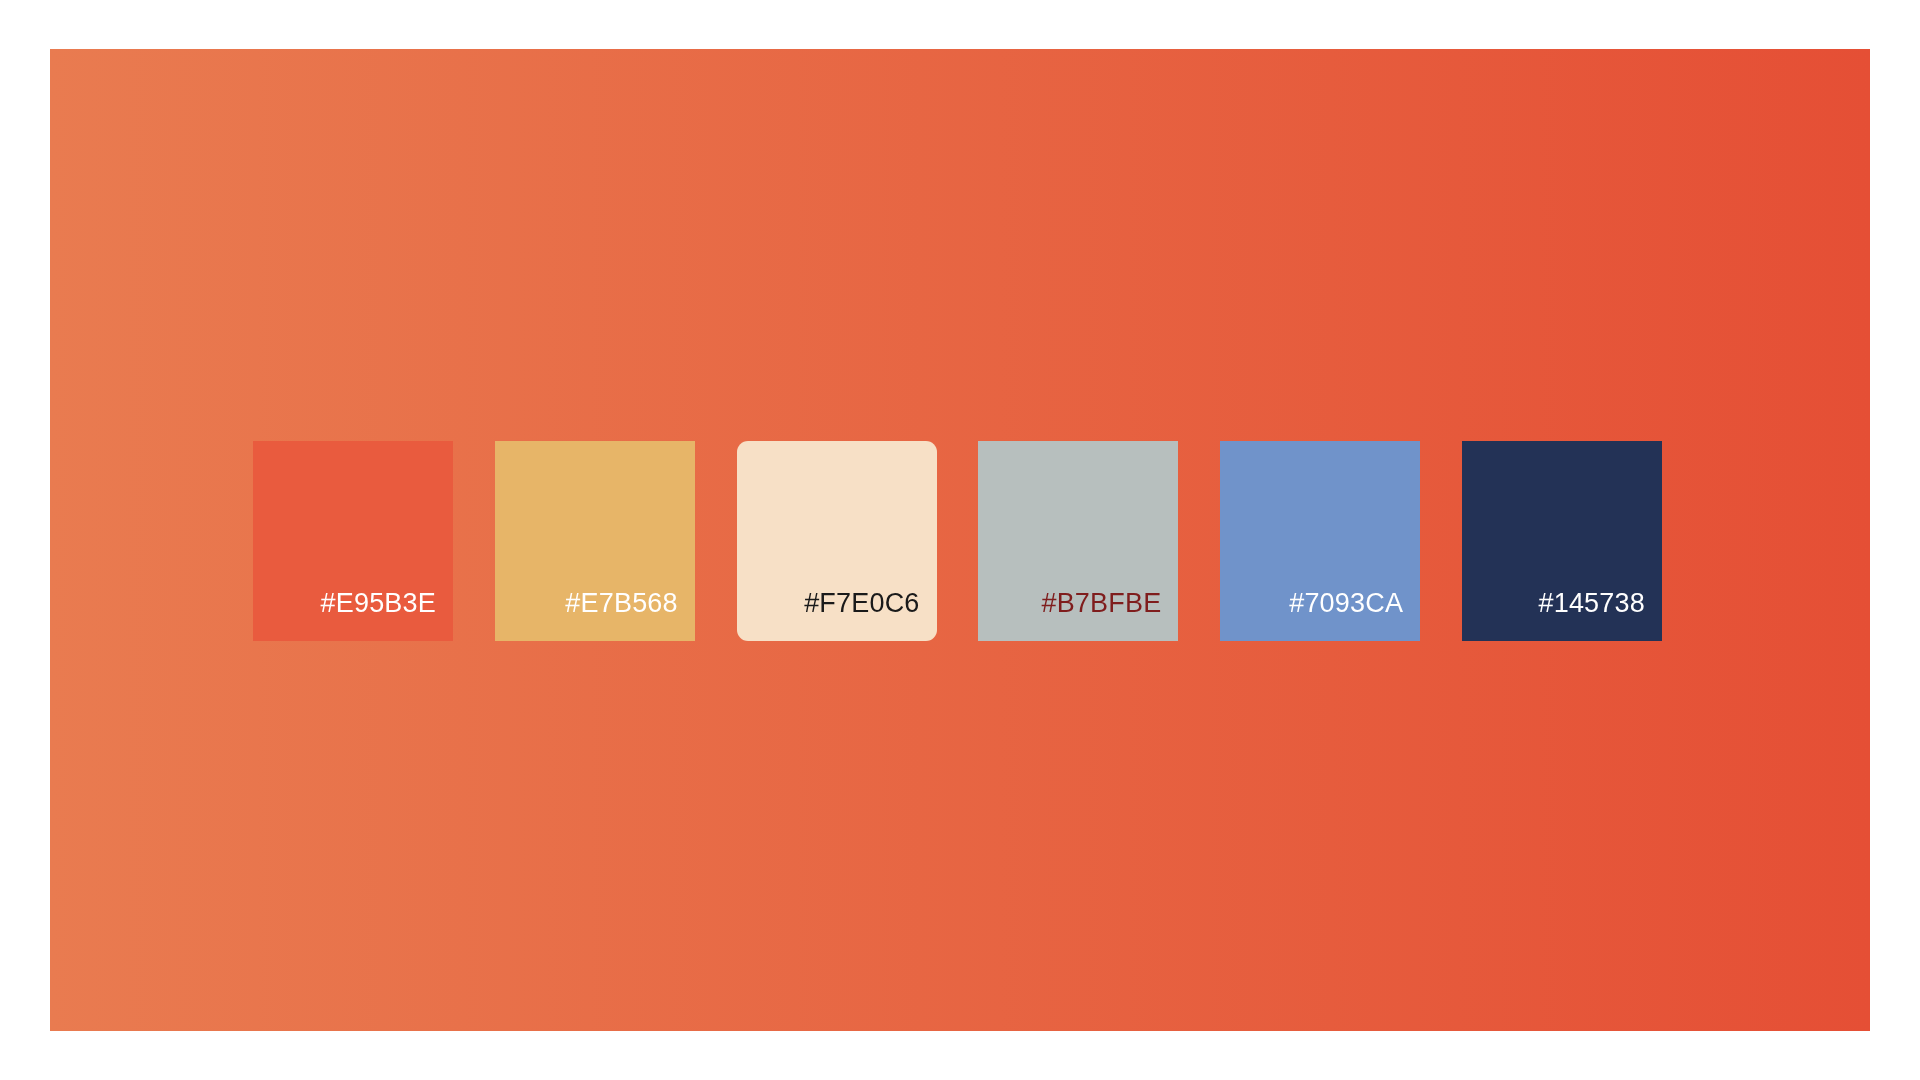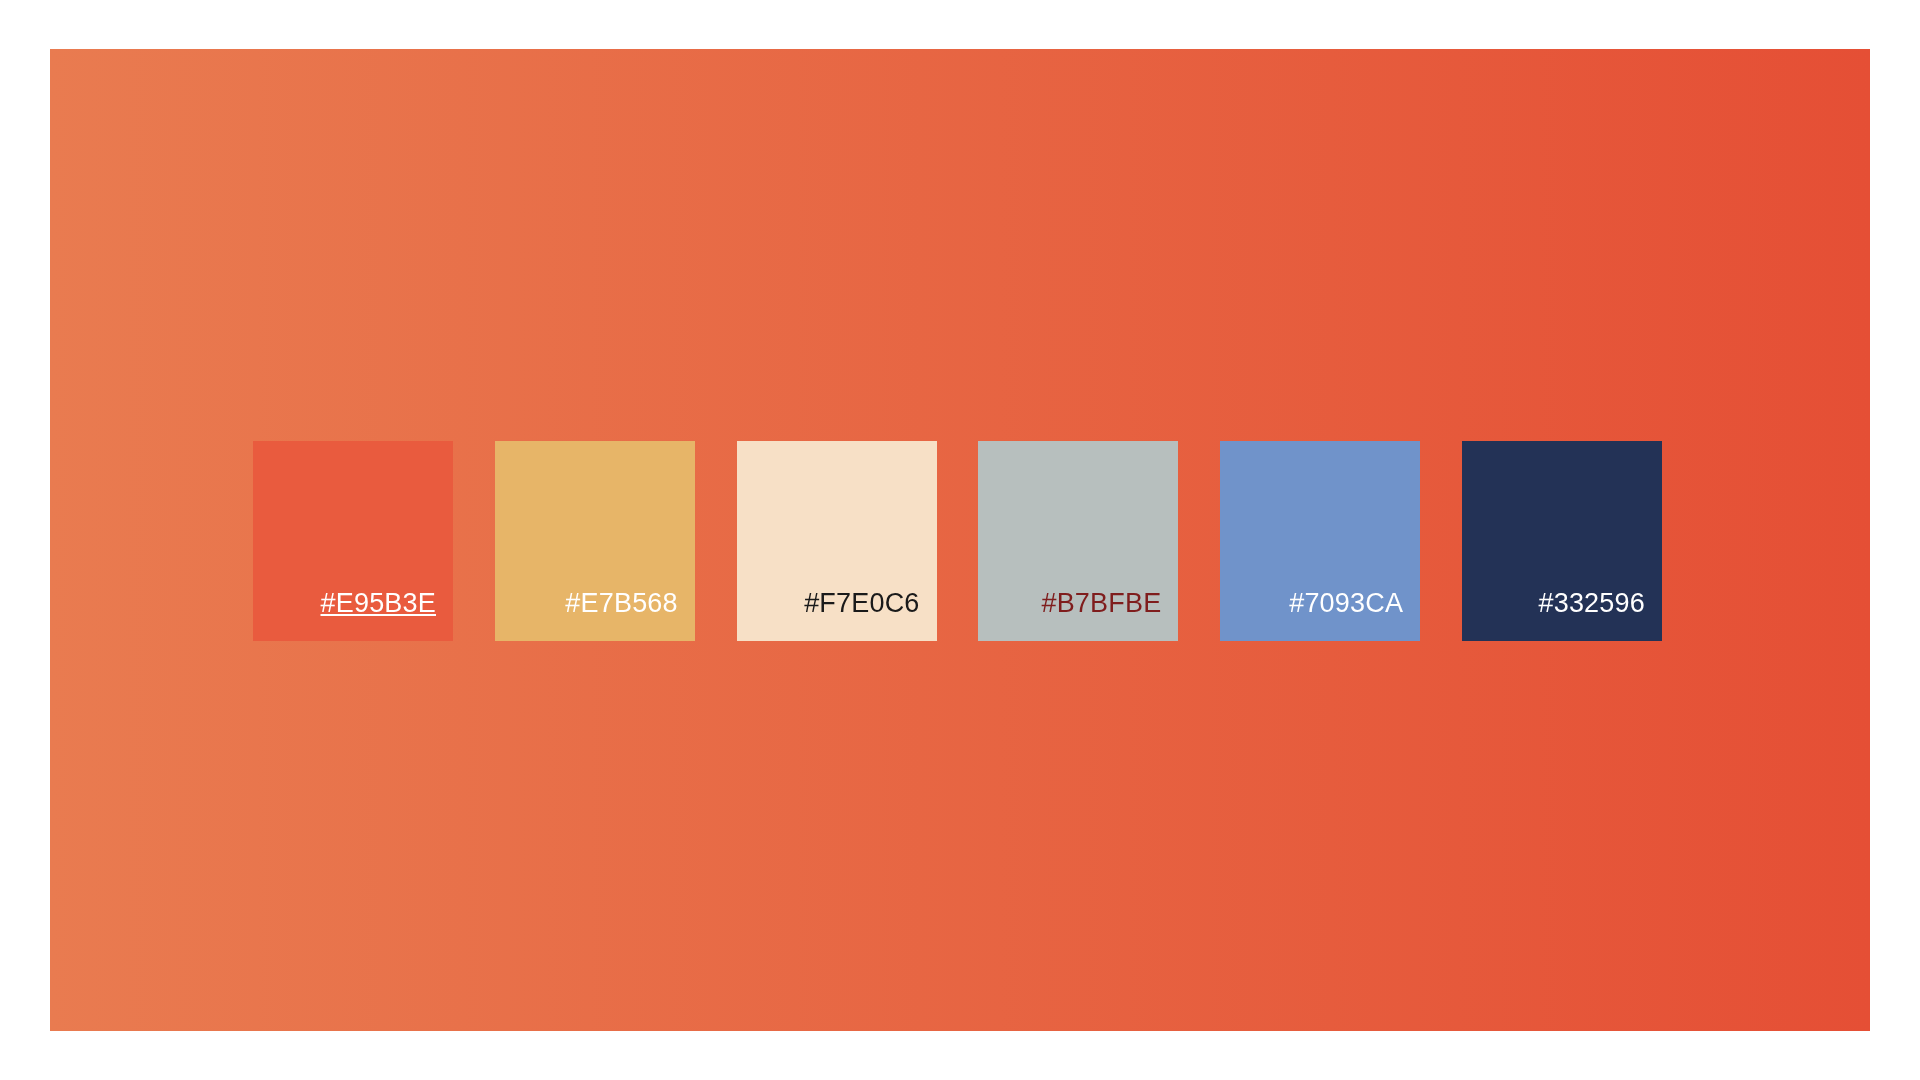--- a/index.html
+++ b/index.html
@@ -57,37 +57,37 @@
     white-space: nowrap;
   }
 </style>
 </head>
 <body style="background: rgb(255, 255, 255);">
 
 <div id="palette-canvas" style="background: linear-gradient(to right, rgb(233, 123, 80) 0%, rgb(229, 79, 53) 100%);">
   <div id="swatch-row">
 
     <div class="swatch" style="background-color: rgb(233, 91, 62);">
-      <span class="swatch-label" style="color: rgb(255, 255, 255); text-decoration: underline;">#E95B3E</span>
+      <span class="swatch-label" style="color: rgb(255, 255, 255);">#E95B3E</span>
     </div>
 
     <div class="swatch" style="background-color: rgb(231, 181, 104); text-align: right;">
       <span class="swatch-label" style="color: rgb(255, 255, 255);">#E7B568</span>
     </div>
 
-    <div class="swatch" style="background-color: rgb(247, 224, 198);">
+    <div class="swatch" style="background-color: rgb(247, 224, 198); border-radius: 11px;">
       <span class="swatch-label" style="color: rgb(26, 26, 26);">#F7E0C6</span>
     </div>
 
     <div class="swatch" style="background-color: rgb(183, 191, 190);">
       <span class="swatch-label" style="color: #7f1d1d;">#B7BFBE</span>
     </div>
 
     <div class="swatch" style="background-color: rgb(112, 147, 202);">
       <span class="swatch-label" style="color: rgb(255, 255, 255);">#7093CA</span>
     </div>
 
     <div class="swatch" style="background-color: rgb(35, 50, 86);">
-      <span class="swatch-label" style="color: rgb(255, 255, 255);">#332596</span>
+      <span class="swatch-label" style="color: rgb(255, 255, 255);">#145738</span>
     </div>
 
   </div>
 </div>
 
 </body></html>

